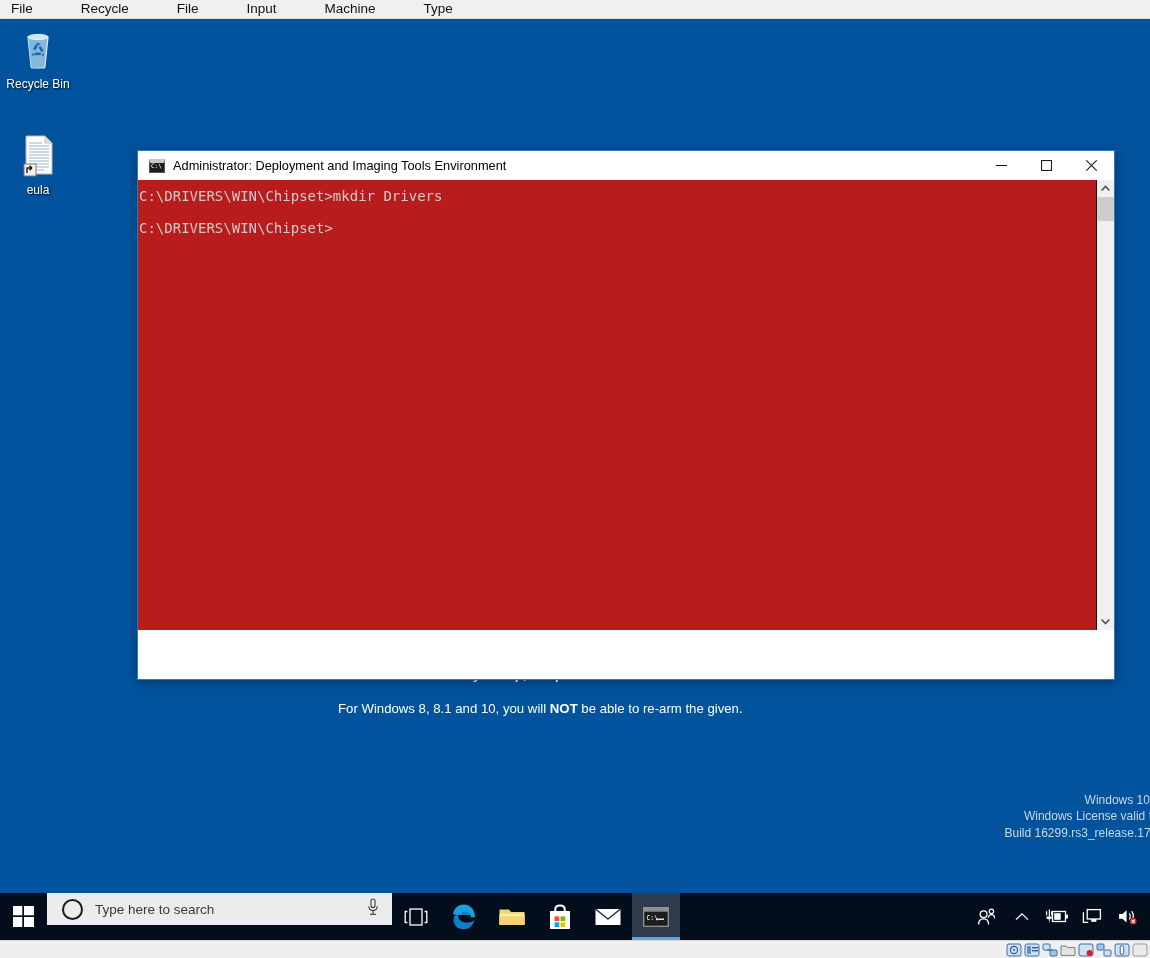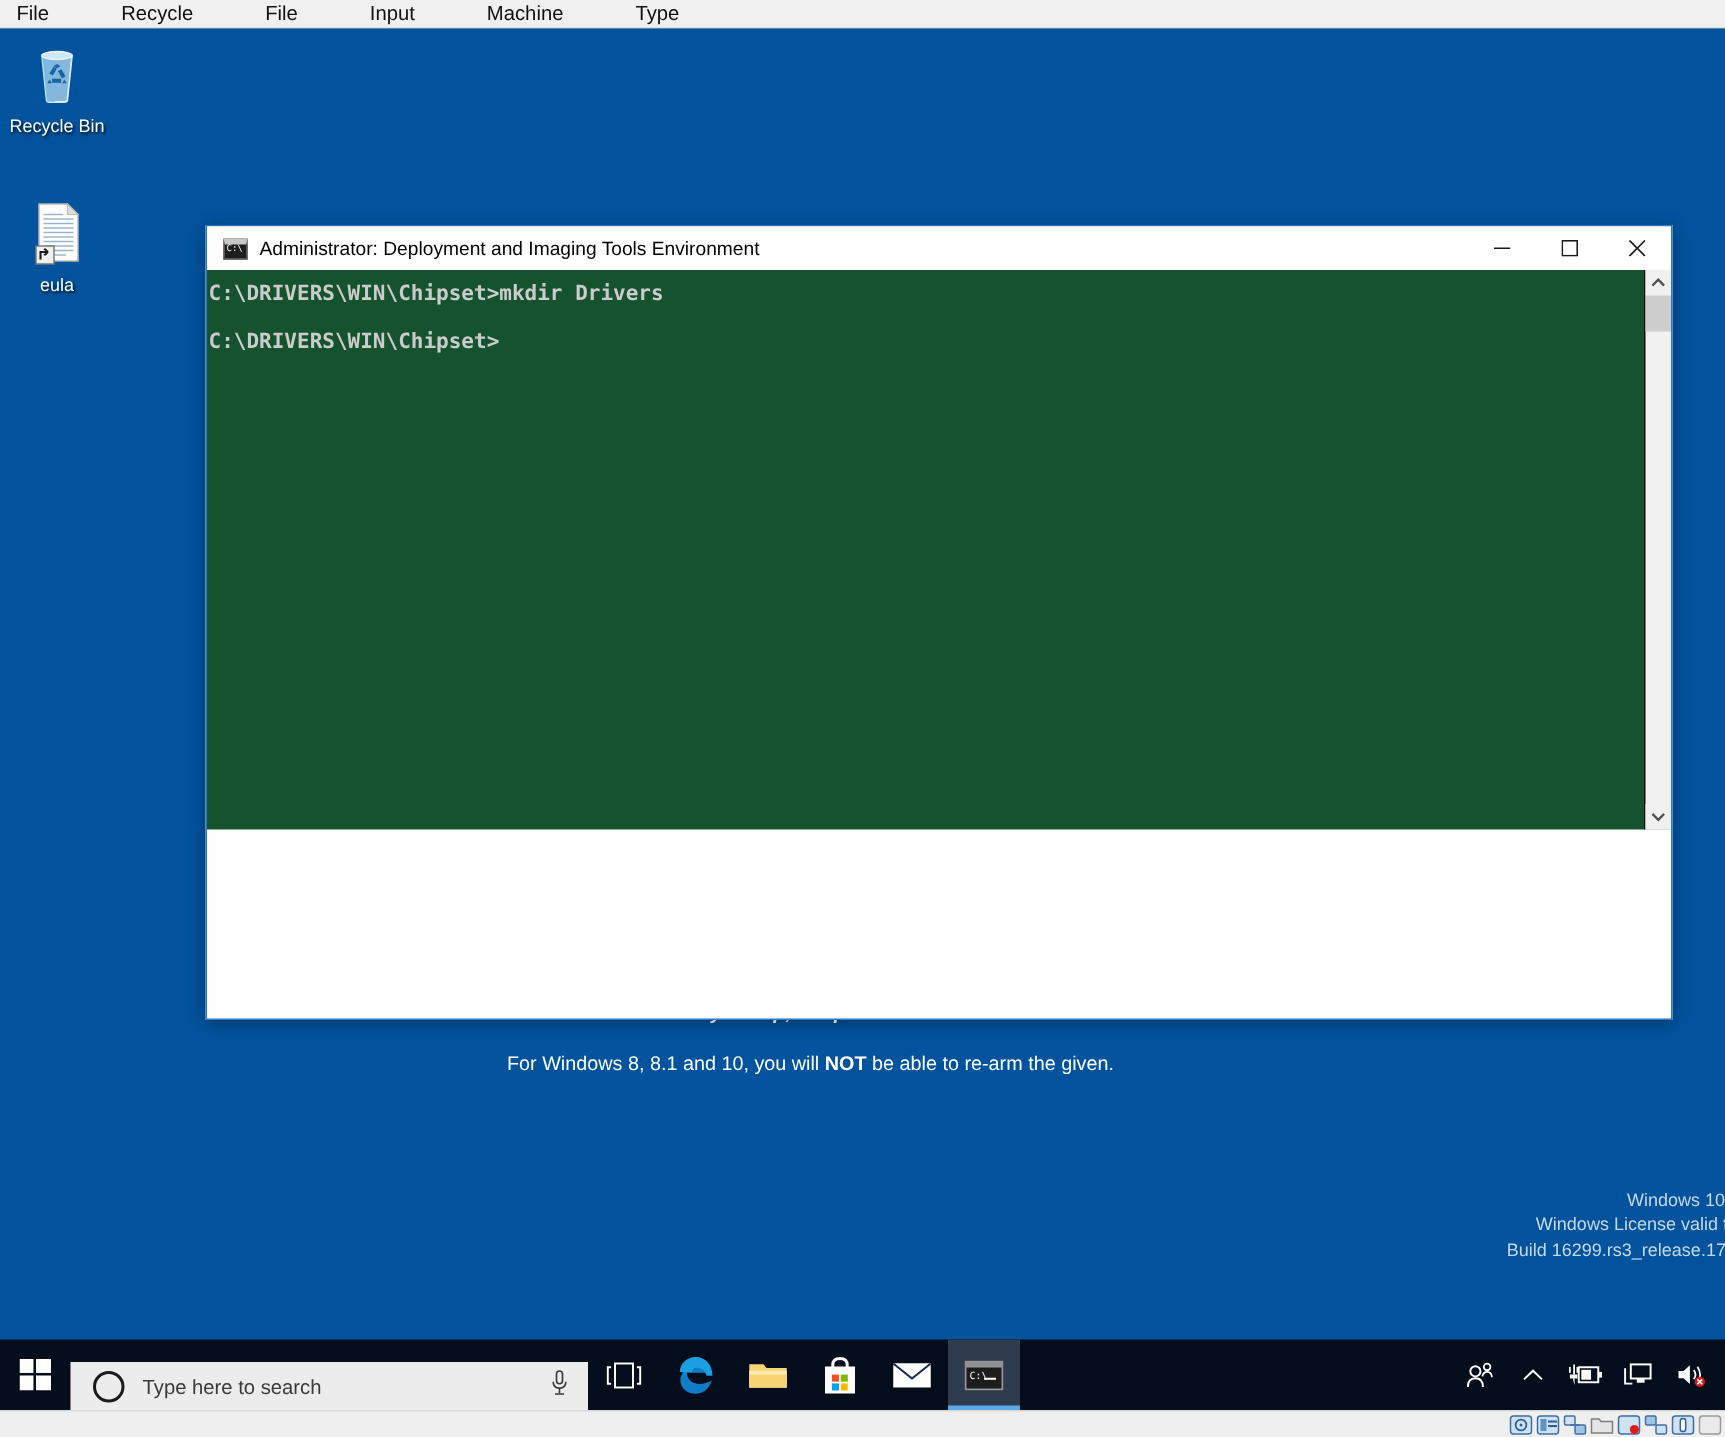--- a/index.html
+++ b/index.html
@@ -133,25 +133,24 @@
   .win-ctl {
     width: 45px; height: 29px;
     display: flex; align-items: center; justify-content: center;
     cursor: default;
   }
   .win-ctl svg { display: block; }
 
   #console-body {
     position: absolute;
     left: 0; top: 29px;
-    width: 976px; height: 373px;
-    background: #14532d;
+    width: 976px; height: 450px;
+    background: #b91c1c;
     display: flex;
     box-sizing: border-box;
-    font-weight: bold;
   }
   #console-text {
     flex: 1;
     padding: 8px 0 0 1px;
     font-family: "DejaVu Sans Mono", monospace;
     font-size: 14px;
     line-height: 16px;
     color: #cccccc;
     white-space: pre;
     overflow: hidden;
@@ -178,21 +177,21 @@
     background: #cdcdcd;
     cursor: default;
   }
 
   
   #taskbar {
     position: absolute;
     left: 0; top: 893px;
     width: 1150px; height: 47px;
     background: #030d1c;
-    display: flex; align-items: flex-end;
+    display: flex; align-items: flex-start;
   }
   #start-button {
     width: 47px; height: 47px;
     display: flex; align-items: center; justify-content: center;
     cursor: default;
   }
   #search-box {
     width: 345px; height: 32px;
     background: #ececec;
     display: flex; align-items: center;

